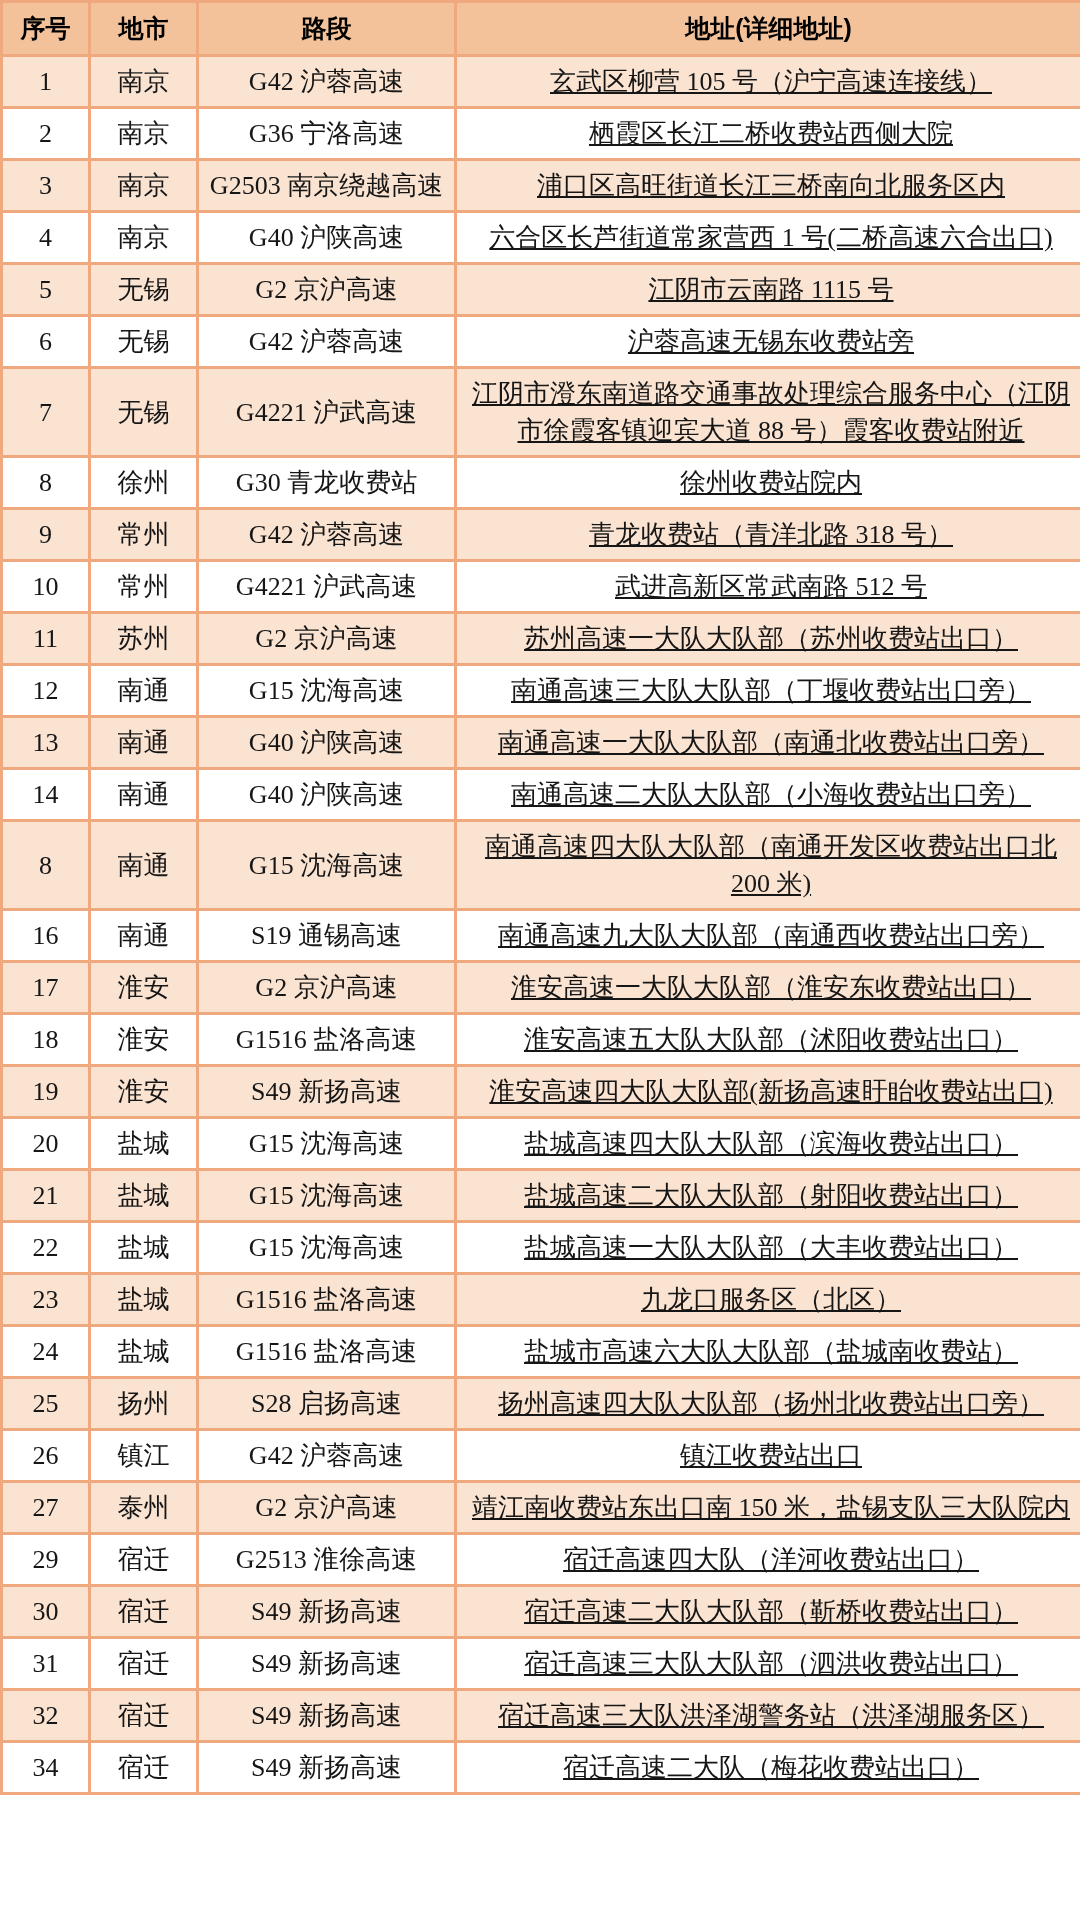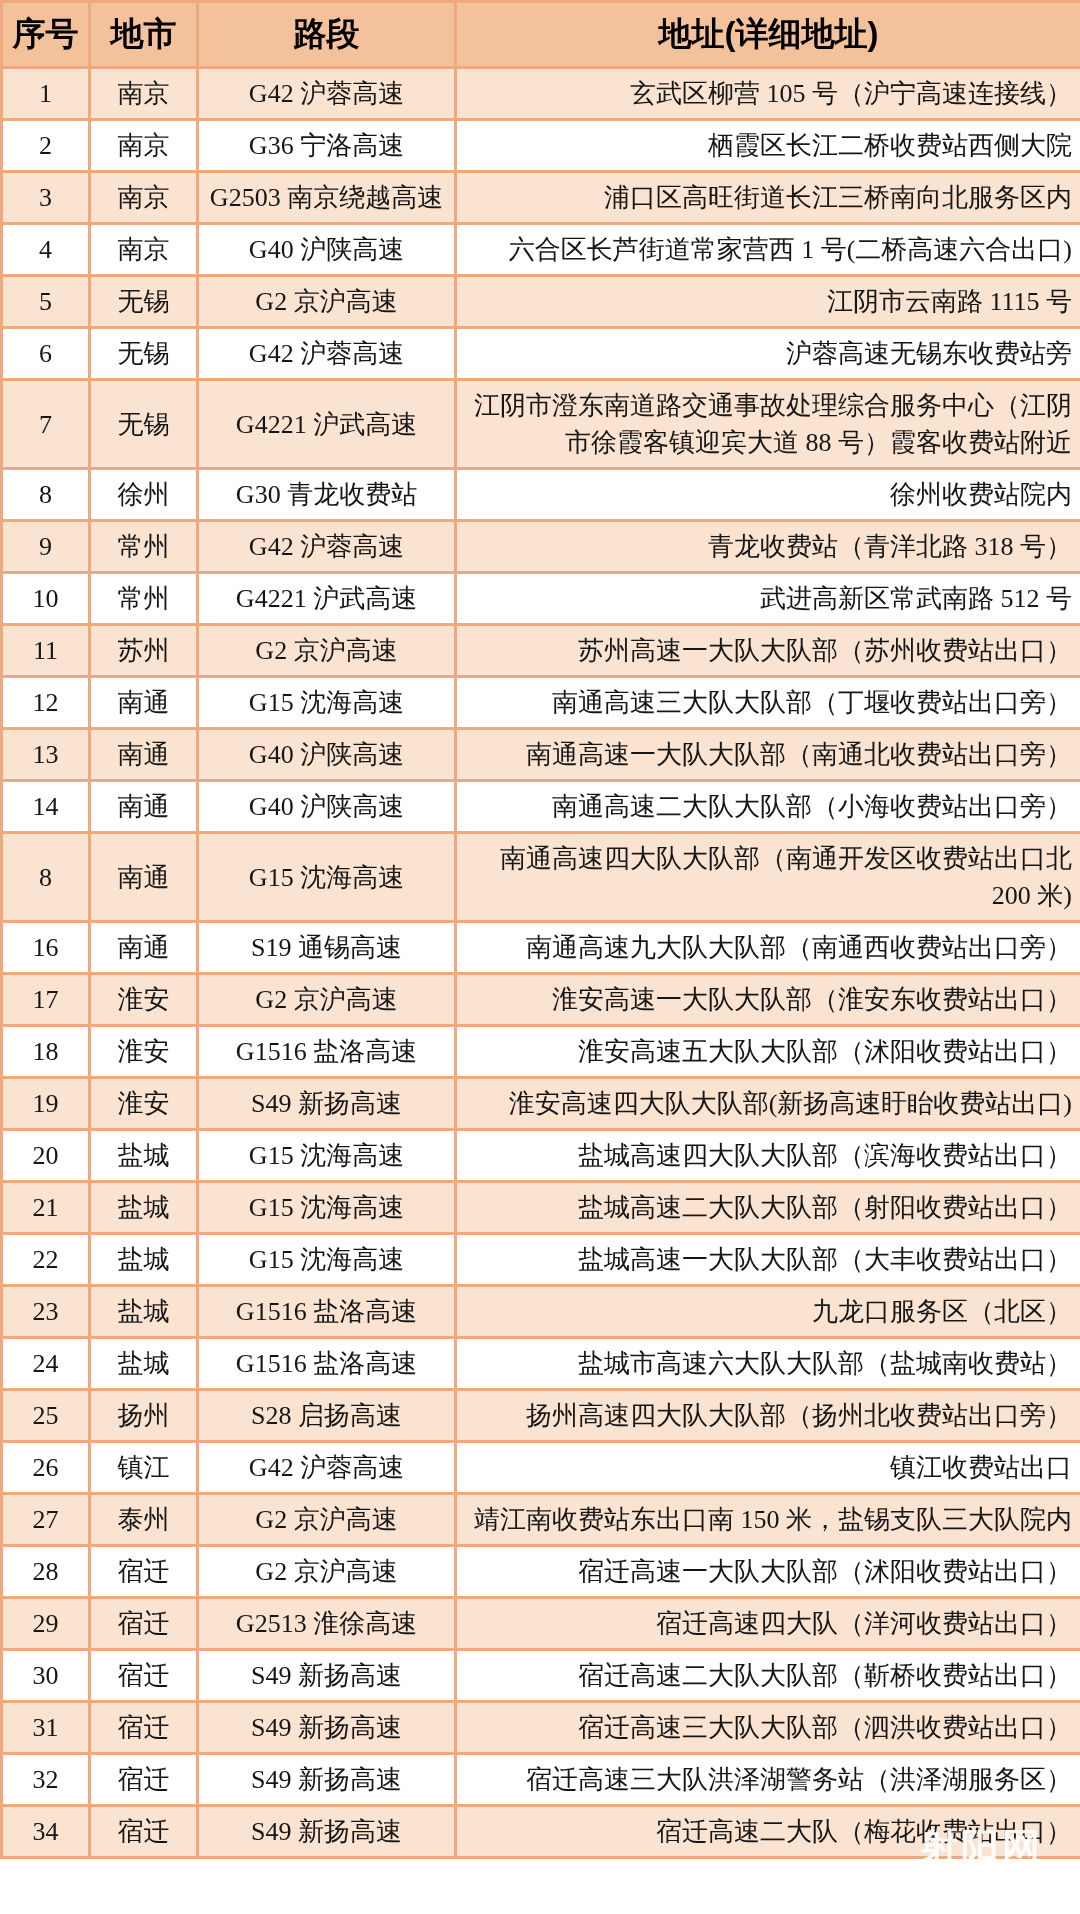--- a/index.html
+++ b/index.html
@@ -21,37 +21,38 @@
   }
   table.roster th,
   table.roster td {
     border: 3px solid #f0a87e;
   }
   table.roster th {
     background: #f4c29a;
     color: #000000;
     font-family: "Liberation Sans", sans-serif;
     font-weight: bold;
-    font-size: 33px;
+    font-size: 25px;
     padding: 9px 2px;
     text-align: center;
   }
   table.roster td {
     font-size: 26px;
     line-height: 37px;
     padding: 6px 4px;
     color: #161616;
     text-align: center;
     vertical-align: middle;
     overflow: hidden;
   }
   table.roster td.addr {
-    text-align: right;
+    text-align: center;
     padding-left: 13px;
     padding-right: 8px;
+    text-decoration: underline;
   }
   table.roster tbody tr:nth-child(odd) {
     background: #fbe3d2;
   }
   table.roster tbody tr:nth-child(even) {
     background: #ffffff;
   }
   col.c-no   { width: 88px; }
   col.c-city { width: 108px; }
   col.c-road { width: 258px; }
@@ -246,26 +247,20 @@
     <td>G42 沪蓉高速</td>
     <td class="addr">镇江收费站出口</td>
   </tr>
       <tr>
     <td>27</td>
     <td>泰州</td>
     <td>G2 京沪高速</td>
     <td class="addr">靖江南收费站东出口南 150 米，盐锡支队三大队院内</td>
   </tr>
       <tr>
-    <td>28</td>
-    <td>宿迁</td>
-    <td>G2 京沪高速</td>
-    <td class="addr">宿迁高速一大队大队部（沭阳收费站出口）</td>
-  </tr>
-      <tr>
     <td>29</td>
     <td>宿迁</td>
     <td>G2513 淮徐高速</td>
     <td class="addr">宿迁高速四大队（洋河收费站出口）</td>
   </tr>
       <tr>
     <td>30</td>
     <td>宿迁</td>
     <td>S49 新扬高速</td>
     <td class="addr">宿迁高速二大队大队部（靳桥收费站出口）</td>

